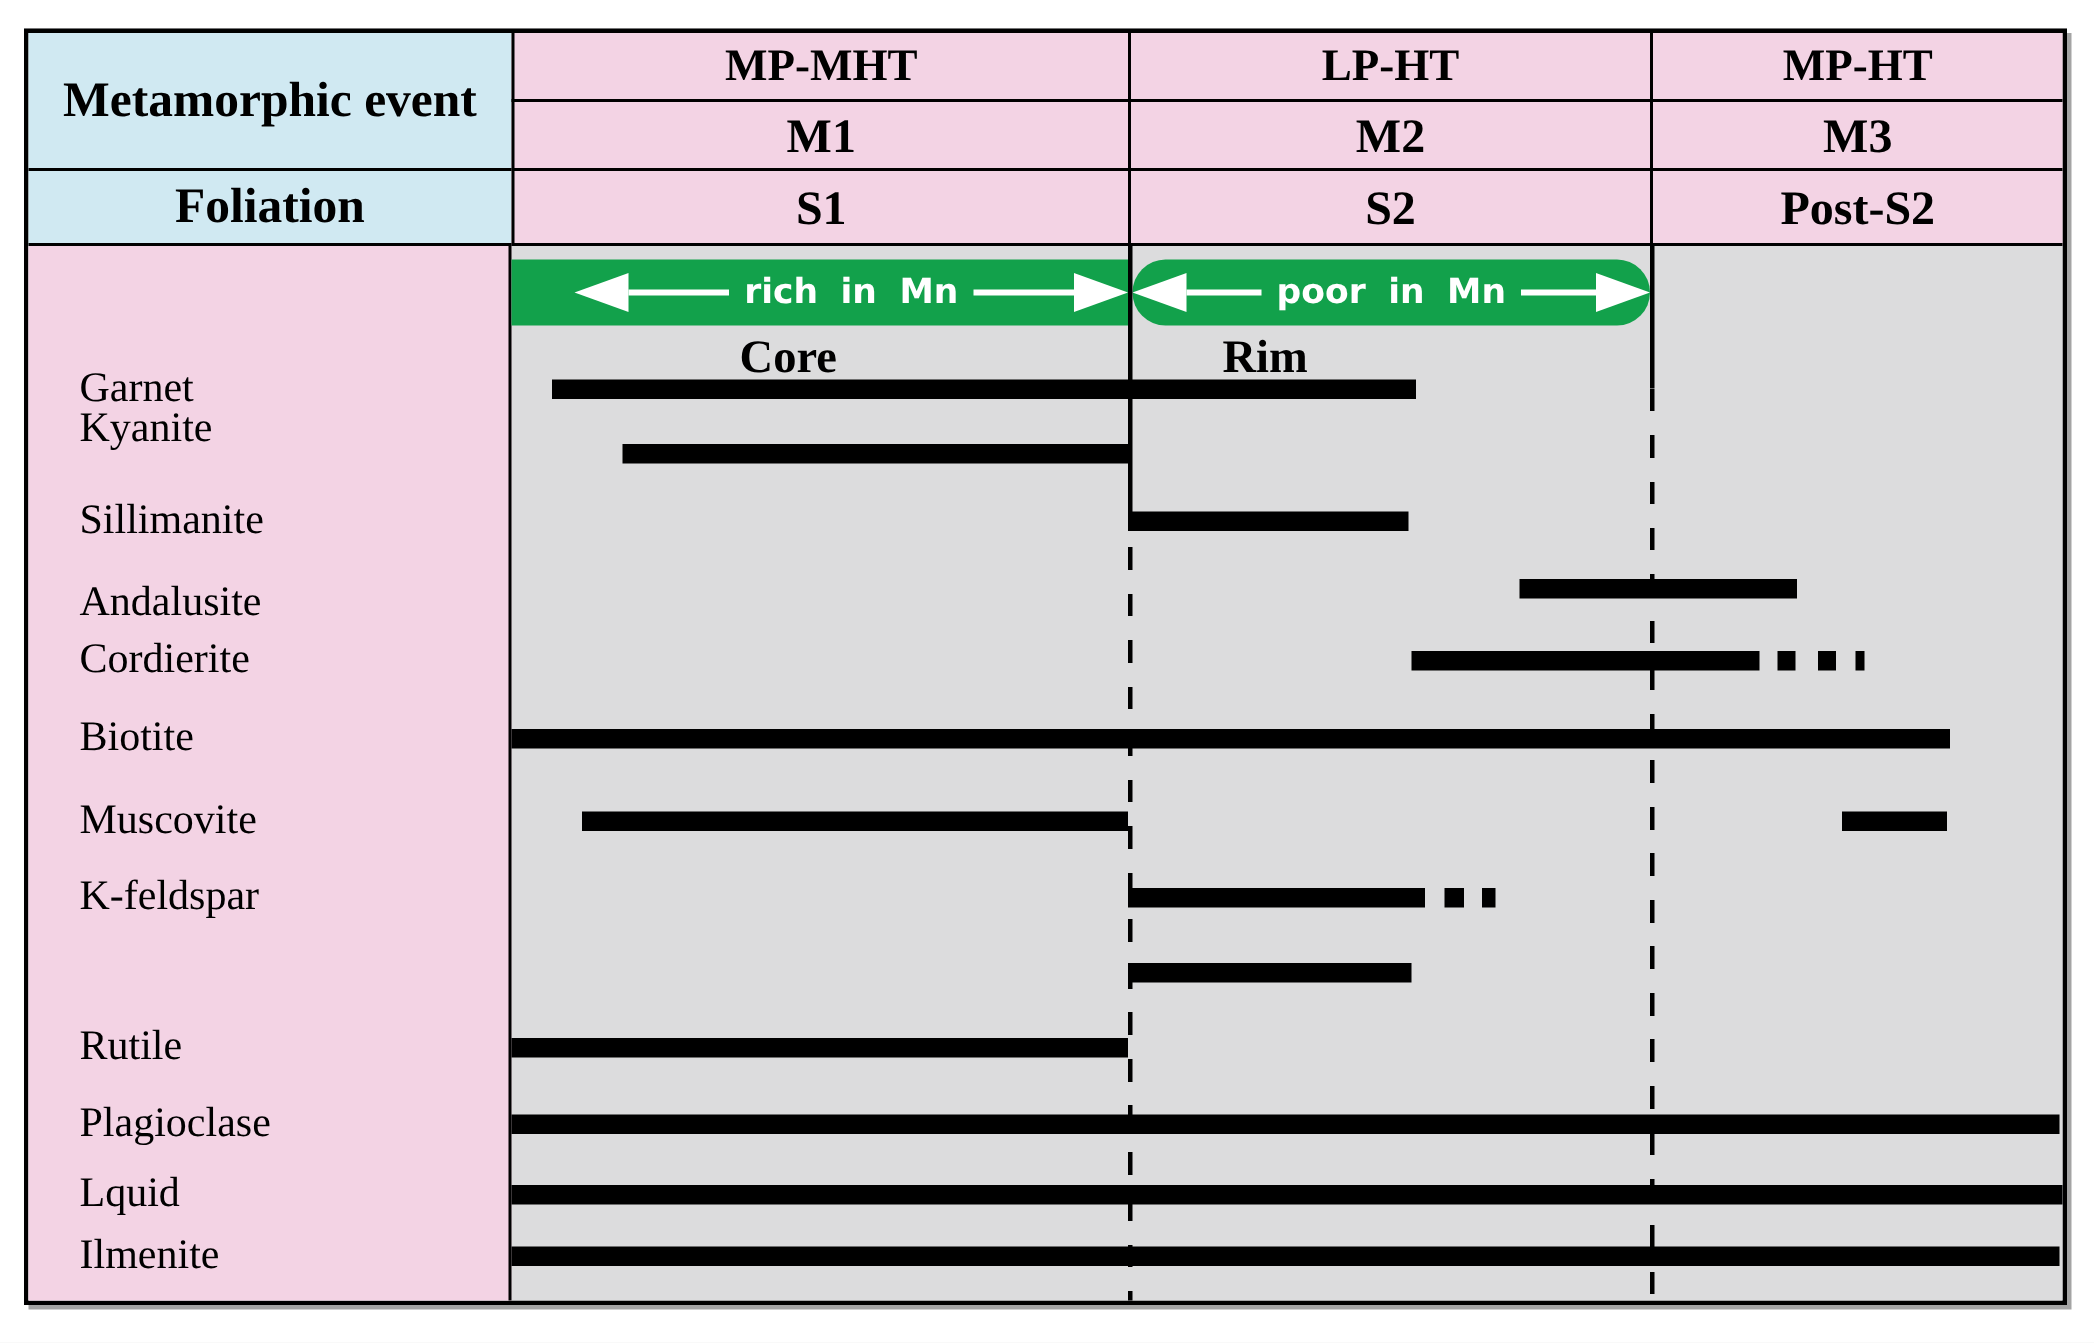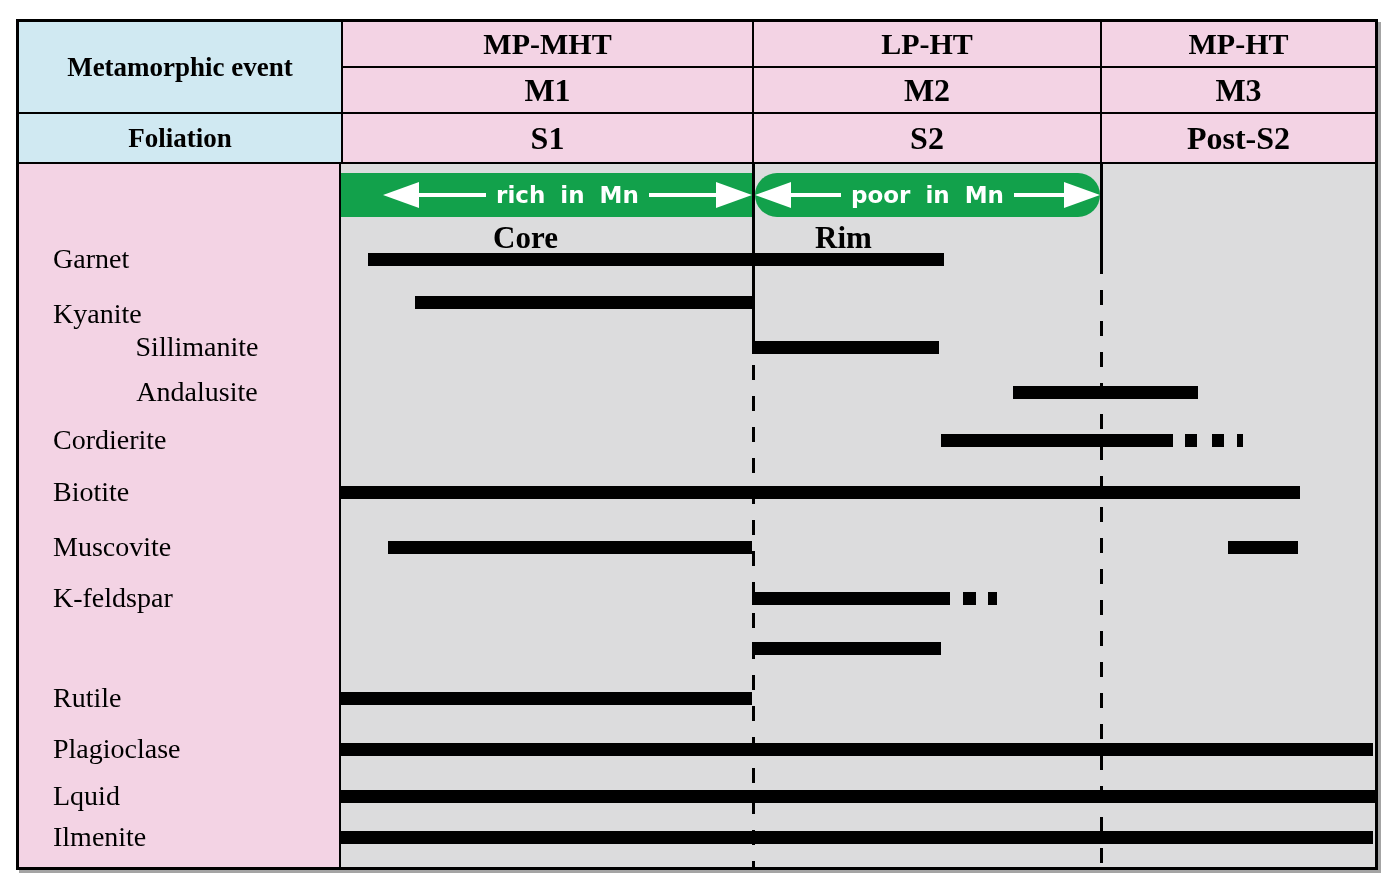--- a/index.html
+++ b/index.html
@@ -12,21 +12,21 @@
   .table{position:absolute;left:16px;top:19px;width:1362px;height:851px;
          border:3px solid var(--line);box-sizing:border-box;background:var(--gray);
          box-shadow:3px 3px 0 rgba(90,90,90,.55);}
   
   .hdr{display:grid;grid-template-columns:322px 411px 348px 275px;
        grid-template-rows:46px 46px 50px;width:1356px;}
   .cell{display:flex;align-items:center;justify-content:center;
         box-sizing:border-box;font-weight:bold;color:#000;}
   .cell.colline{border-left:2.5px solid var(--line);}
   .cell.rowline{border-bottom:2.5px solid var(--line);}
-  .lbl-cell{background:var(--blue);font-size:27px;}
+  .lbl-cell{background:var(--blue);font-size:33px;}
   .data-cell{background:var(--pink);}
   .regime{font-size:30px;}
   .event{font-size:32px;}
   .fol{font-size:32px;}
   .span2{grid-row:1/3;}
   
   .chart-body{position:absolute;left:0;top:142px;width:1356px;height:703px;background:var(--gray);}
   .pink-col{position:absolute;left:0;top:0;width:322px;height:703px;background:var(--pink);
             border-right:2.5px solid var(--line);box-sizing:border-box;z-index:1;}
   .mineral-label{position:absolute;left:0;width:322px;height:40px;line-height:40px;
@@ -98,25 +98,25 @@
         <div class="vline-solid" style="left:733px;height:170px;"></div>
         <div class="vline-dashed" style="left:733px;top:170px;height:533px;"></div>
       </div>
       <div>
         <div class="vline-solid" style="left:1081px;height:95px;"></div>
         <div class="vline-dashed" style="left:1081px;top:95px;height:608px;"></div>
       </div>
 
     <div class="mineral-label" style="top: 75px;">Garnet</div>
         <div class="bar" style="left: 349px; width: 576px; top: 88.5px; height: 13px;"></div>
-        <div class="mineral-label" style="top: 130px;">Kyanite</div>
+        <div class="mineral-label" style="top: 102px;">Kyanite</div>
         <div class="bar" style="left: 396px; width: 338px; top: 131.5px; height: 13px;"></div>
-        <div class="mineral-label" style="top: 163px; text-align: center;">Sillimanite</div>
+        <div class="mineral-label" style="top: 163px;">Sillimanite</div>
         <div class="bar" style="left: 733px; width: 187px; top: 176.5px; height: 13px;"></div>
-        <div class="mineral-label" style="top: 208px; text-align: center;">Andalusite</div>
+        <div class="mineral-label" style="top: 218px;">Andalusite</div>
         <div class="bar" style="left: 994px; width: 185px; top: 221.5px; height: 13px;"></div>
         <div class="mineral-label" style="top: 256px;">Cordierite</div>
         <div class="bar" style="left: 922px; width: 232px; top: 269.5px; height: 13px;"></div>
         <div class="bar" style="left: 1166px; width: 12px; top: 269.5px; height: 13px;"></div>
         <div class="bar" style="left: 1193px; width: 12px; top: 269.5px; height: 13px;"></div>
         <div class="bar" style="left: 1218px; width: 6px; top: 269.5px; height: 13px;"></div>
         <div class="mineral-label" style="top: 308px;">Biotite</div>
         <div class="bar" style="left: 322px; width: 959px; top: 321.5px; height: 13px;"></div>
         <div class="mineral-label" style="top: 363px;">Muscovite</div>
         <div class="bar" style="left: 369px; width: 364px; top: 376.5px; height: 13px;"></div>

